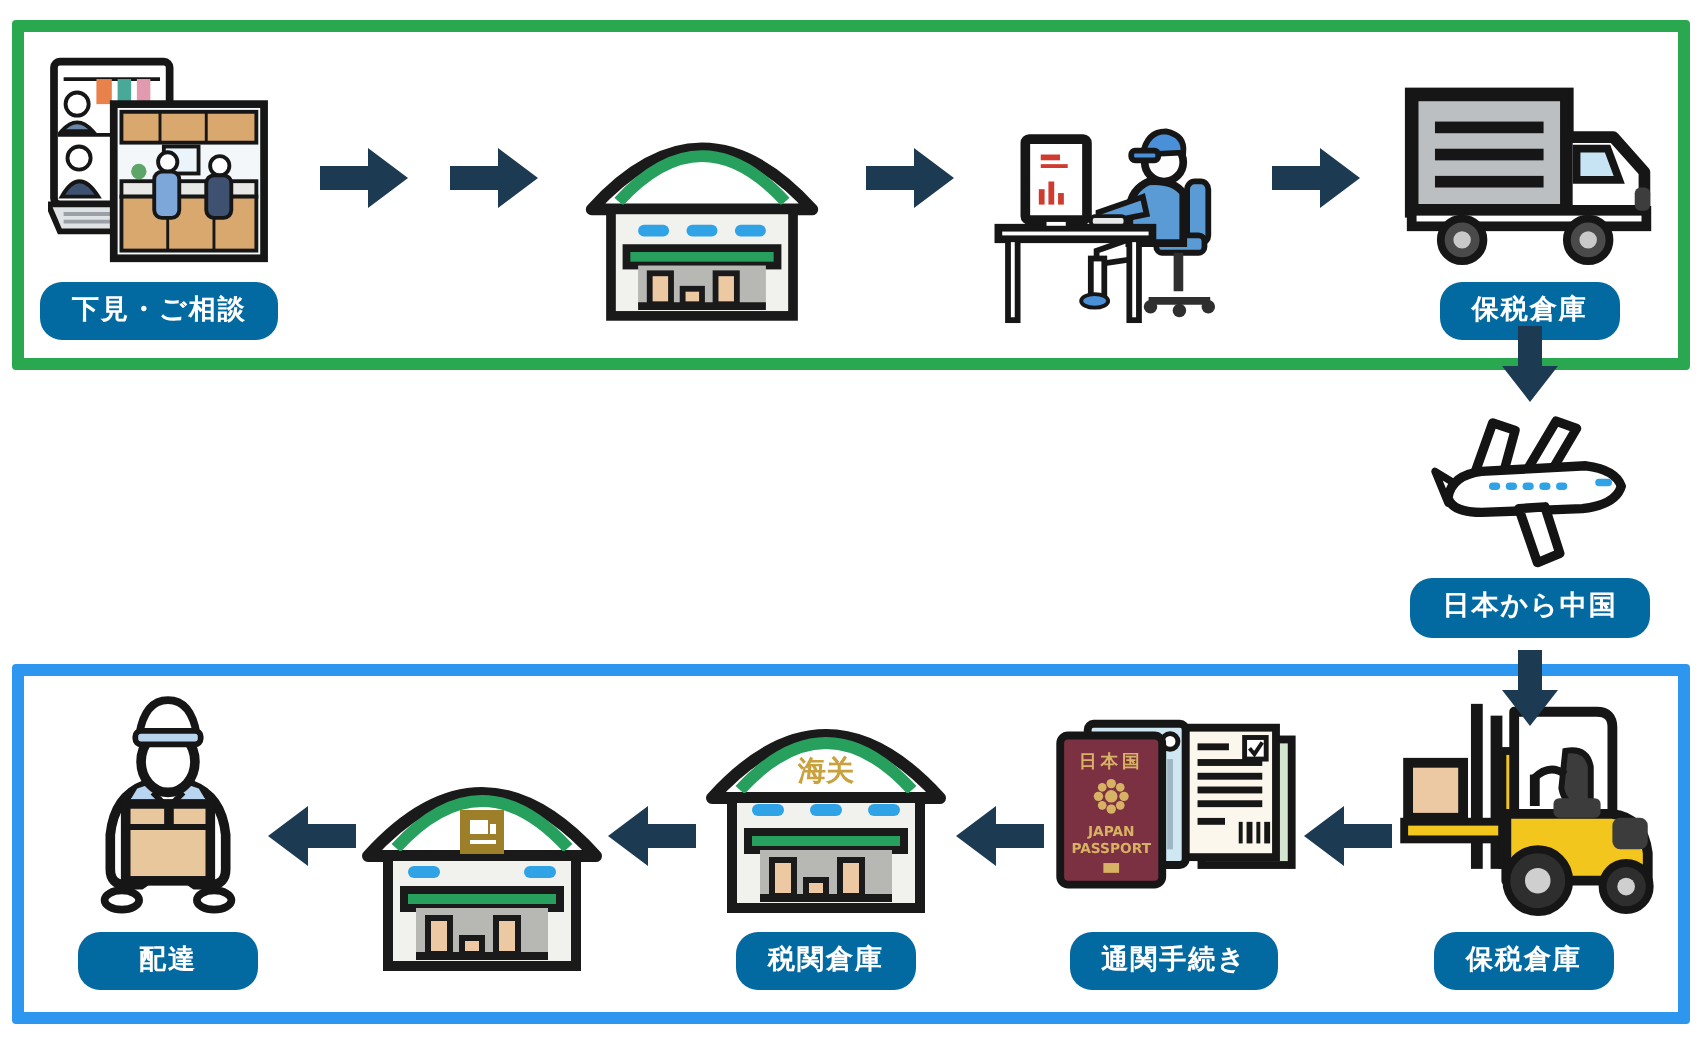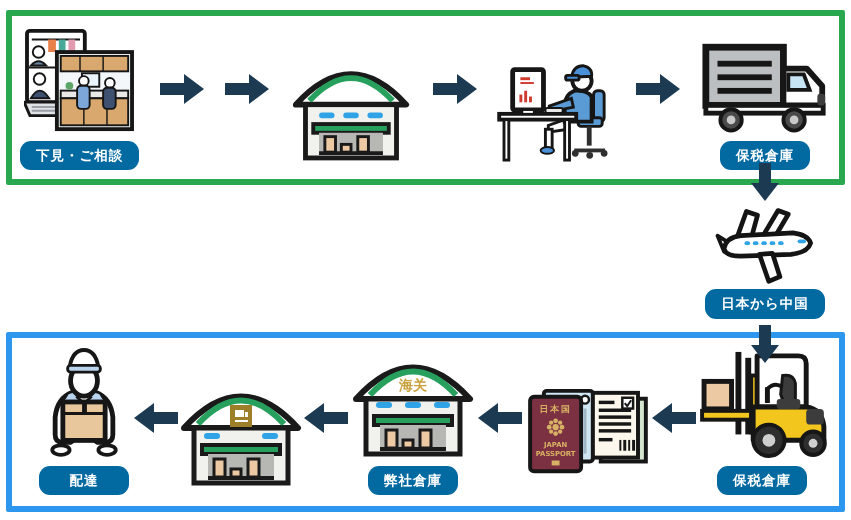--- a/index.html
+++ b/index.html
@@ -266,21 +266,21 @@
             <rect x="55" y="50" width="16" height="6" rx="3" fill="#2fa3e6"></rect>
             <rect x="84" y="50" width="16" height="6" rx="3" fill="#2fa3e6"></rect>
             <rect x="24" y="64" width="78" height="9" fill="#27a05e" stroke="#1a1a1a" stroke-width="4"></rect>
             <rect x="30" y="73" width="66" height="24" fill="#b7b7b4"></rect>
             <rect x="36" y="78" width="11" height="18" fill="#ecc9a3" stroke="#1a1a1a" stroke-width="3"></rect>
             <rect x="53" y="88" width="10" height="8" fill="#ecc9a3" stroke="#1a1a1a" stroke-width="3"></rect>
             <rect x="70" y="78" width="11" height="18" fill="#ecc9a3" stroke="#1a1a1a" stroke-width="3"></rect>
             <line x1="30" y1="97" x2="96" y2="97" stroke="#1a1a1a" stroke-width="4"></line>
           </svg>
         </div>
-        <div class="pill">弊社倉庫</div>
+        <div class="pill">税関倉庫</div>
       </div>
 
       <span class="h-arrow-bottom">
         <svg width="44" height="30" viewBox="0 0 44 30">
             <path d="M44,9 h-24 v-9 l-20,15 20,15 v-9 h24 z" fill="#1d3a53"></path>
           </svg>
       </span>
 
       <div class="stage">
         <div class="icon-slot icon-slot-bottom">
@@ -315,20 +315,21 @@
             <rect x="102" y="13" width="11" height="11" fill="#fff" stroke="#161616" stroke-width="2.5"></rect>
             <path d="M104.5,18.5 l2.5,3 4,-6" fill="none" stroke="#161616" stroke-width="2"></path>
             <g fill="#161616">
               <rect x="99" y="56" width="2" height="11"></rect>
                 <rect x="103" y="56" width="3" height="11"></rect>
               <rect x="108" y="56" width="2" height="11"></rect>
                 <rect x="112" y="56" width="3" height="11"></rect>
             </g>
           </svg>
         </div>
+        <div class="pill">通関手続き</div>
       </div>
 
       <span class="h-arrow-bottom">
         <svg width="44" height="30" viewBox="0 0 44 30">
             <path d="M44,9 h-24 v-9 l-20,15 20,15 v-9 h24 z" fill="#1d3a53"></path>
           </svg>
       </span>
 
       <div class="stage">
         <div class="icon-slot icon-slot-bottom">

